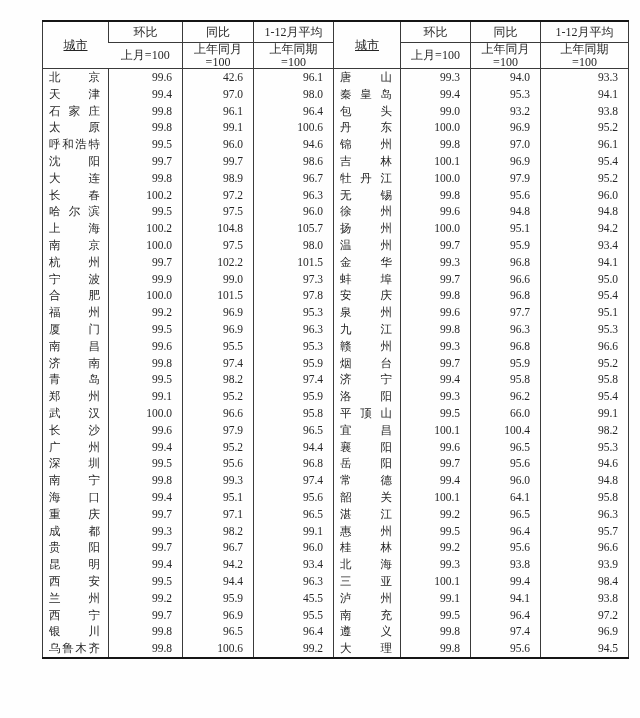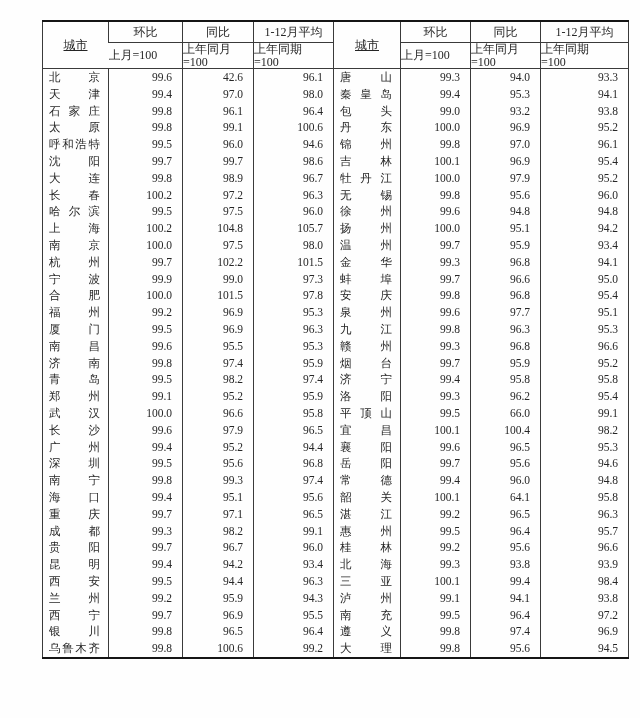--- a/index.html
+++ b/index.html
@@ -32,21 +32,21 @@
   th, td {
     border-left: 1px solid #3a3a3a;
     font-weight: normal;
     padding: 0;
     overflow: hidden;
     white-space: nowrap;
   }
   th:first-child, td:first-child { border-left: none; }
   thead th { border-bottom: 1px solid #3a3a3a; font-size: 12px; }
   thead tr.hr1 th { height: 20px; line-height: 20px; text-align: center; }
-  thead tr.hr2 th { height: 26px; text-align: left; vertical-align: middle; font-family: Liberation Serif, serif; }
+  thead tr.hr2 th { height: 26px; text-align: center; vertical-align: middle; font-family: Liberation Serif, serif; }
   thead th.city-h { vertical-align: middle; text-align: center; text-decoration: underline; }
   .base2 { display: block; line-height: 12.5px; }
   tbody td { height: 16.8px; font-size: 11.5px; line-height: 16.8px; }
   td.num { text-align: right; padding-right: 10px; }
   td.city { padding: 0 8px 0 6px; }
   .jc { display: flex; justify-content: space-between; width: 100%; font-size: 11.5px; }
 </style>
 </head>
 <body>
 
@@ -725,21 +725,21 @@
         </tr>
         <tr>
           <td class="city">
             <span class="jc">
               <span>兰</span>
               <span>州</span>
             </span>
           </td>
           <td class="num">99.2</td>
           <td class="num">95.9</td>
-          <td class="num">94.3</td>
+          <td class="num">45.5</td>
           <td class="city">
             <span class="jc">
               <span>泸</span>
               <span>州</span>
             </span>
           </td>
           <td class="num">99.1</td>
           <td class="num">94.1</td>
           <td class="num">93.8</td>
         </tr>

